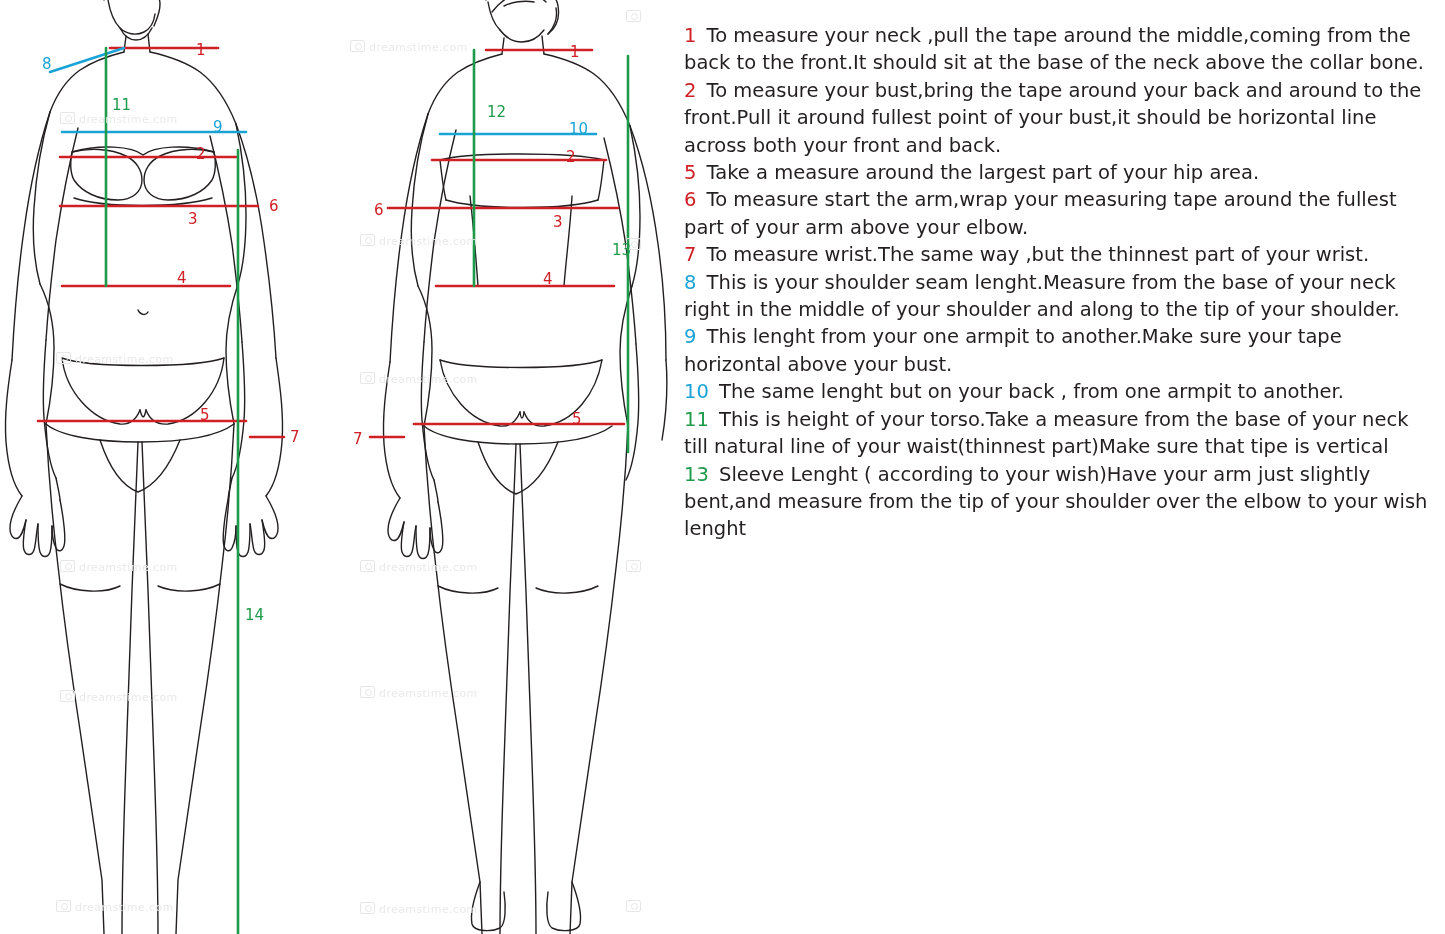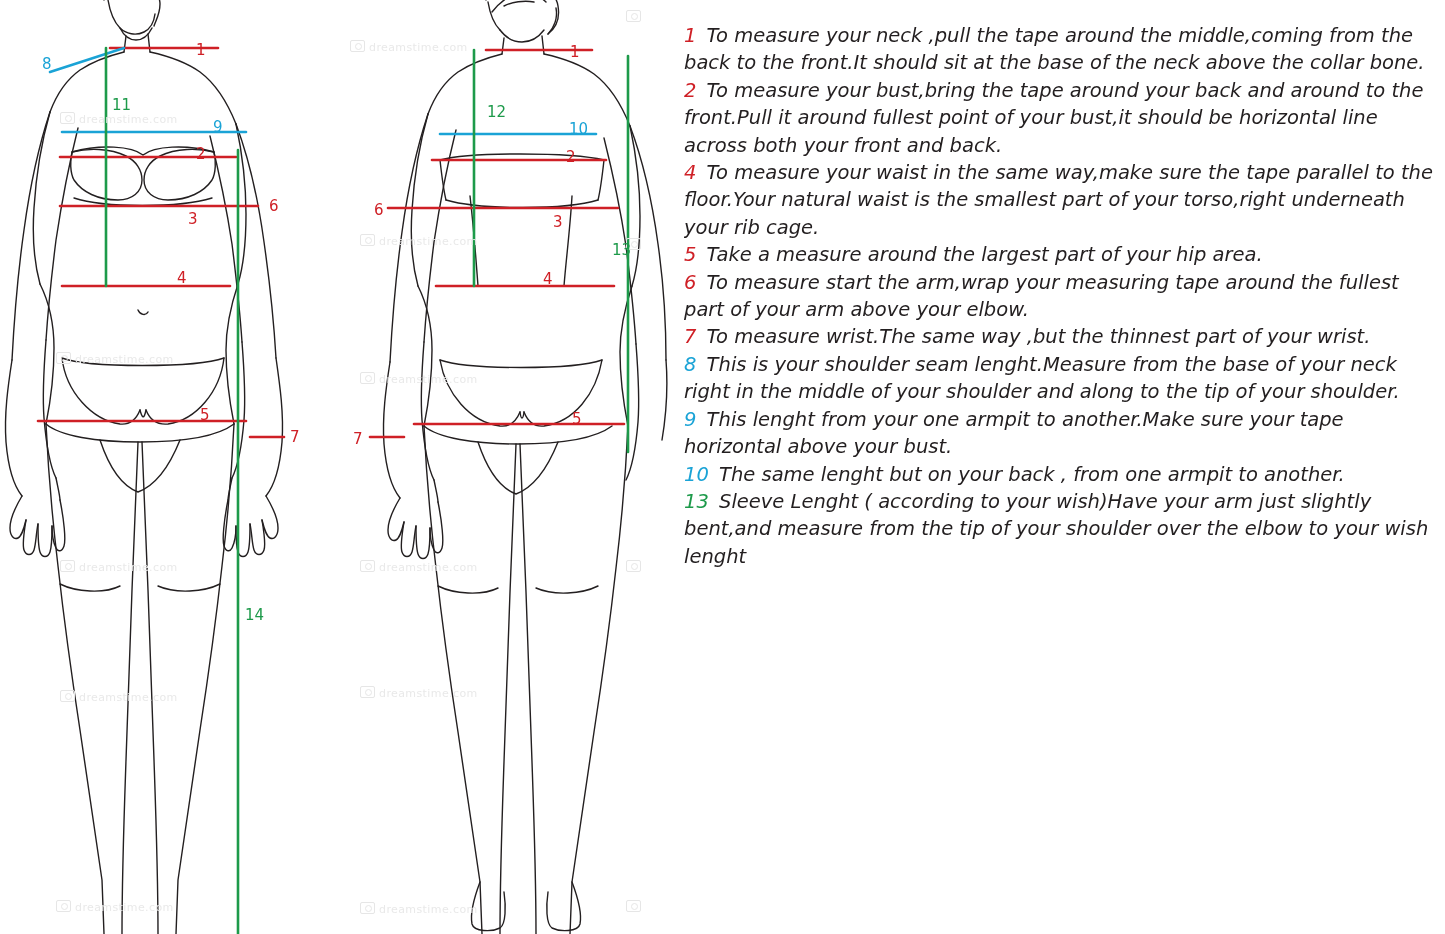--- a/index.html
+++ b/index.html
@@ -86,21 +86,20 @@
   .line {
     font-family: "DejaVu Sans", sans-serif;
     font-size: 19.5px;
     line-height: 27.4px;
     color: #231f20;
     text-indent: 0;
   }
   .entry {
     margin: 0;
     padding: 0;
-    font-style: italic;
   }
   .idx { font-weight: 400; }
   .idx.red   { color: #cf2026; }
   .idx.green { color: #1d9a4a; }
   .idx.blue  { color: #1aa3d6; }
   .idx.sp { margin-right: 4px; }
 </style>
 </head>
 <body>
 
@@ -304,24 +303,24 @@
         <div class="num red" style="left: 543px; top: 272px;">4</div>
         <div class="num red" style="left: 572px; top: 412px;">5</div>
         <div class="num red" style="left: 353px; top: 432px;">7</div>
       </div>
   </div>
 
   <div class="text-col">
     <div id="instruction-lines">
         <p class="entry line"><span class="idx sp red">1</span><span> To measure your neck ,pull the tape around the middle,coming from the back to the front.It should sit at the base of the neck above the collar bone.</span></p>
         <p class="entry line"><span class="idx sp red">2</span><span> To measure your bust,bring the tape around your back and around to the front.Pull it around fullest point of your bust,it should be horizontal line across both your front and back.</span></p>
-        <p class="entry line"><span class="idx sp red">4</span><span> To measure your waist in the same way,make sure the tape parallel to the floor.Your natural waist is the smallest part of your torso,right underneath your rib cage.</span></p>
         <p class="entry line"><span class="idx sp red">5</span><span> Take a measure around the largest part of your hip area.</span></p>
         <p class="entry line"><span class="idx sp red">6</span><span> To measure start the arm,wrap your measuring tape around the fullest part of your arm above your elbow.</span></p>
         <p class="entry line"><span class="idx sp red">7</span><span> To measure wrist.The same way ,but the thinnest part of your wrist.</span></p>
         <p class="entry line"><span class="idx sp blue">8</span><span> This is your shoulder seam lenght.Measure from the base of your neck right in the middle of your shoulder and along to the tip of your shoulder.</span></p>
         <p class="entry line"><span class="idx sp blue">9</span><span> This lenght from your one armpit to another.Make sure your tape horizontal above your bust.</span></p>
         <p class="entry line"><span class="idx sp blue">10</span><span> The same lenght but on your back , from one armpit to another.</span></p>
+        <p class="entry line"><span class="idx sp green">11</span><span> This is height of your torso.Take a measure from the base of your neck till natural line of your waist(thinnest part)Make sure that tipe is vertical</span></p>
         <p class="entry line"><span class="idx sp green">13</span><span> Sleeve Lenght ( according to your wish)Have your arm just slightly bent,and measure from the tip of your shoulder over the elbow to your wish lenght</span></p>
       </div>
   </div>
 
 </div>
 
 </body></html>

